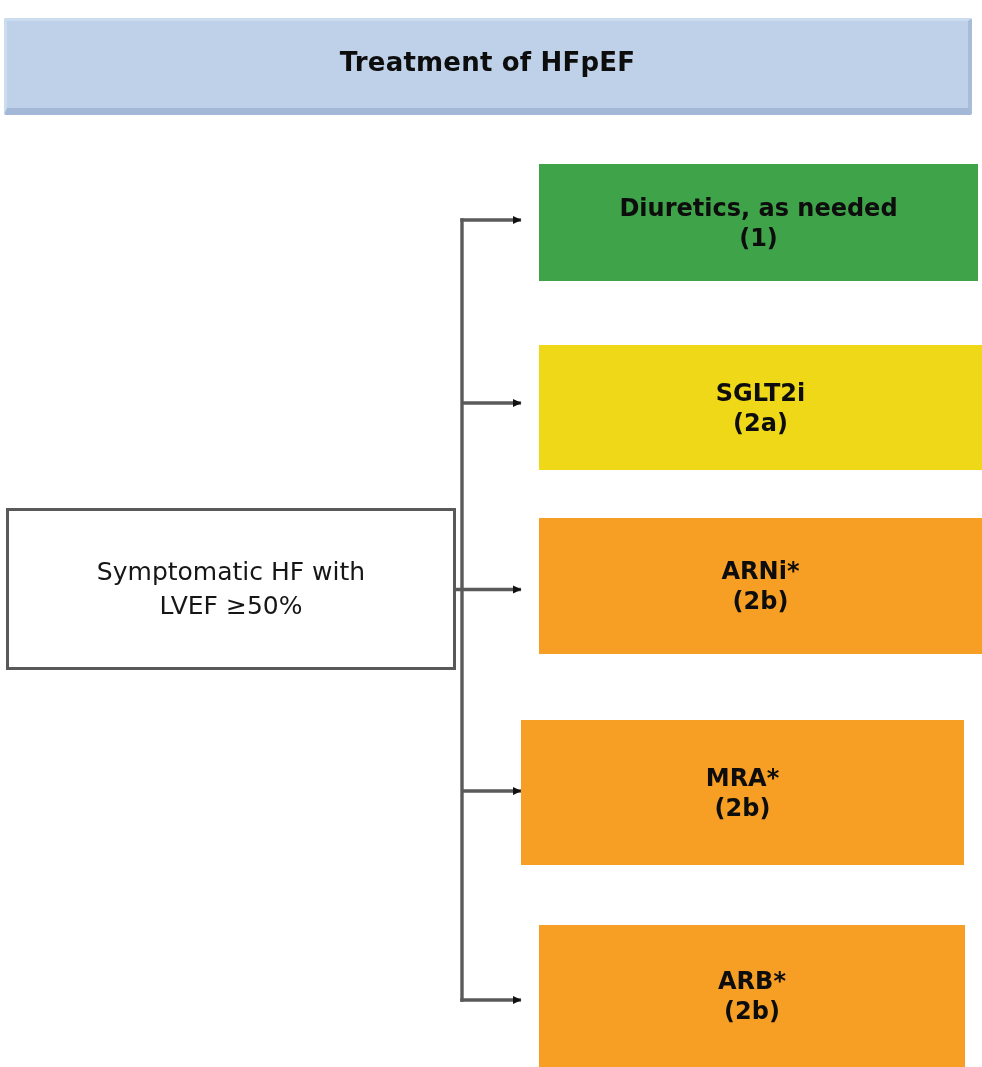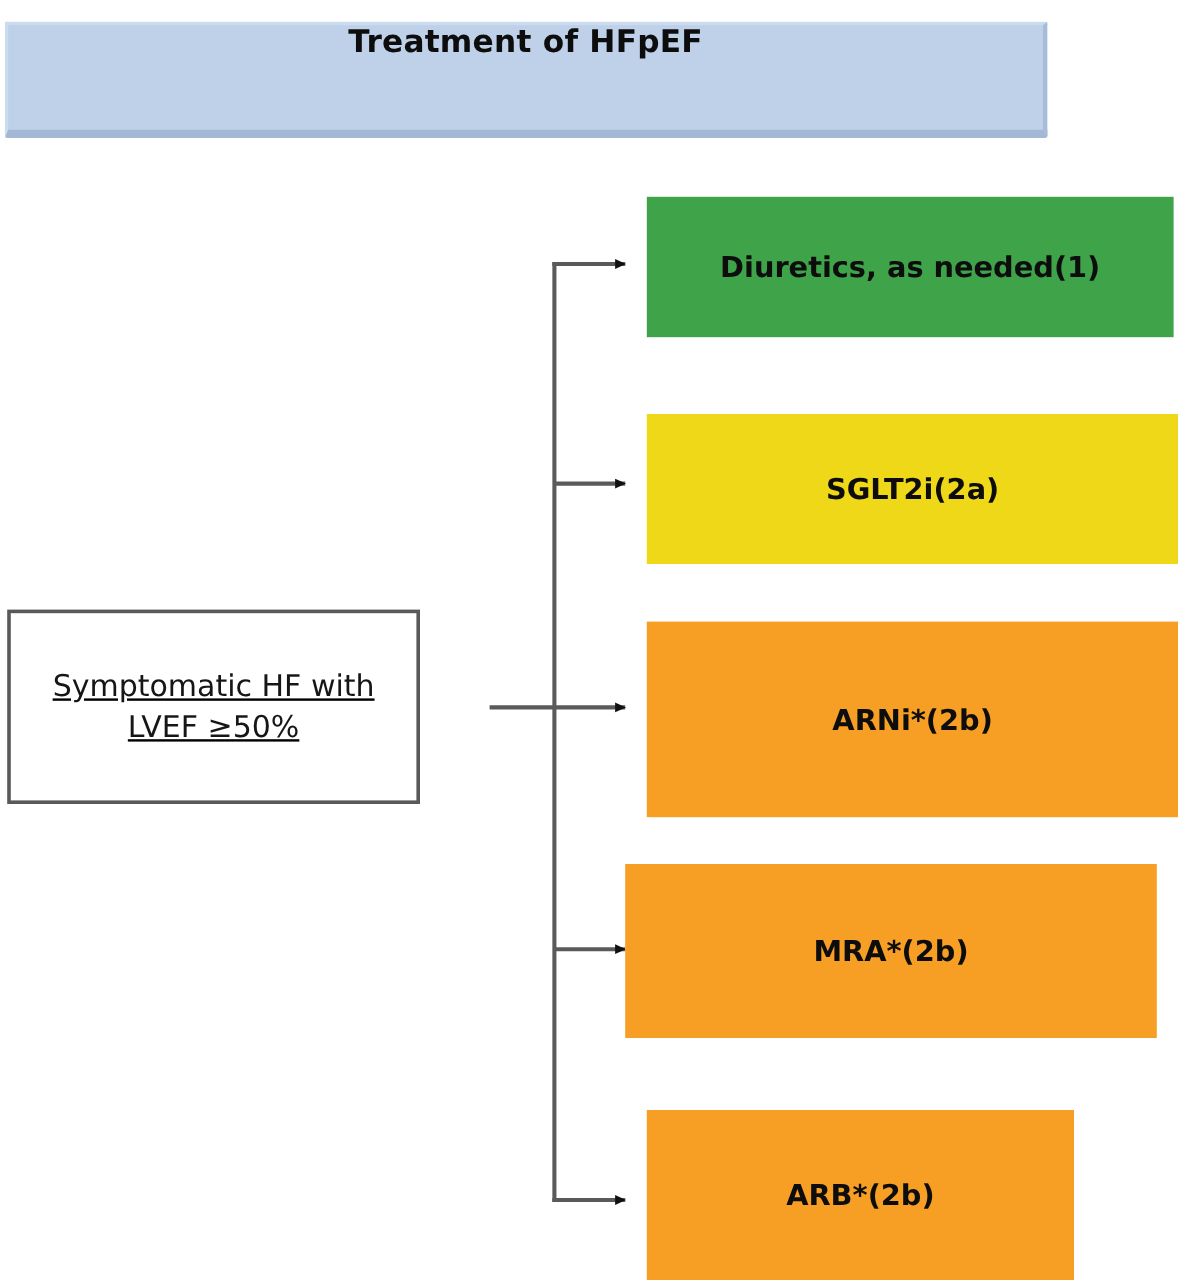--- a/index.html
+++ b/index.html
@@ -16,71 +16,71 @@
     height: 1067px;
     background: #ffffff;
     overflow: hidden;
   }
 
   
   .header-bar {
     position: absolute;
     left: 4px;
     top: 18px;
-    width: 869px;
+    width: 968px;
     height: 97px;
     background: #bed1e8;
     box-sizing: border-box;
     border-top: 3px solid #ccdcef;
     border-left: 3px solid #ccdcef;
     border-right: 4px solid #a8bcd8;
     border-bottom: 7px solid #a3b8d6;
     border-radius: 2px;
     display: flex;
+    align-items: center;
     justify-content: center;
   }
   .header-title {
     font-size: 26px;
     font-weight: bold;
     color: #0d0d0d;
     letter-spacing: 0.2px;
     line-height: 1.1;
     text-align: center;
     padding-bottom: 4px;
   }
 
   
   .source-box {
     position: absolute;
     left: 6px;
     top: 508px;
-    width: 344px;
+    width: 450px;
     height: 162px;
     background: #ffffff;
     border: 3px solid #595959;
     box-sizing: border-box;
     display: flex;
     align-items: center;
     justify-content: center;
-    text-decoration: underline;
   }
   .source-text {
     font-size: 25px;
     font-weight: normal;
     color: #161616;
     text-align: center;
     line-height: 1.35;
   }
 
   
   .tx-box {
     position: absolute;
     box-sizing: border-box;
     display: flex;
-    flex-direction: row;
+    flex-direction: column;
     align-items: center;
     justify-content: center;
   }
   .tx-label {
     font-size: 24px;
     font-weight: bold;
     color: #0d0d0d;
     text-align: center;
     line-height: 1.25;
   }
@@ -141,28 +141,28 @@
   <div class="tx-box" style="left:539px; top:164px; width:439px; height:117px; background:#3ea349;">
     <div class="tx-label">Diuretics, as needed</div>
     <div class="tx-class">(1)</div>
   </div>
 
   <div class="tx-box" style="left:539px; top:345px; width:443px; height:125px; background:#efd817;align-items:center;">
     <div class="tx-label">SGLT2i</div>
     <div class="tx-class">(2a)</div>
   </div>
 
-  <div class="tx-box" style="left:539px; top:518px; width:443px; height:163px; background:#f79f24;">
+  <div class="tx-box" style="left:539px; top:518px; width:443px; height:136px; background:#f79f24;">
     <div class="tx-label">ARNi*</div>
     <div class="tx-class">(2b)</div>
   </div>
 
   <div class="tx-box" style="left:521px; top:720px; width:443px; height:145px; background:#f79f24;">
     <div class="tx-label">MRA*</div>
     <div class="tx-class">(2b)</div>
   </div>
 
-  <div class="tx-box" style="left:539px; top:925px; width:356px; height:142px; background:#f79f24;">
+  <div class="tx-box" style="left:539px; top:925px; width:426px; height:142px; background:#f79f24;">
     <div class="tx-label">ARB*</div>
     <div class="tx-class">(2b)</div>
   </div>
 
 </div>
 
 </body></html>

